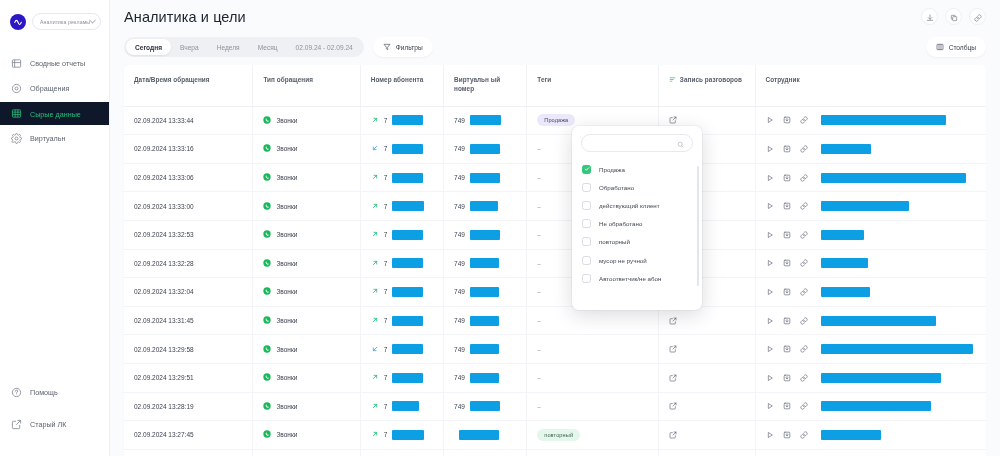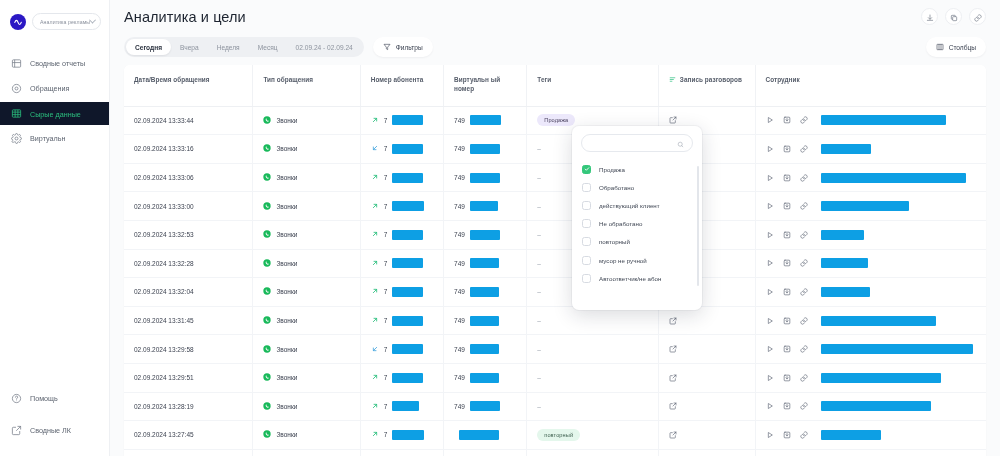--- a/index.html
+++ b/index.html
@@ -38,21 +38,21 @@
   .sb-nav { margin-top: 22px; display: flex; flex-direction: column; gap: 2px; }
   .sb-item {
     display: flex; align-items: center; gap: 8px;
     padding: 6px 8px 6px 11px; cursor: pointer;
     font-size: 7.2px; color: #5d6470; white-space: nowrap;
   }
   .sb-item .ico { width: 11px; height: 11px; flex: 0 0 11px; display: flex; align-items: center; justify-content: center; }
   .sb-item.active { color: #2bbf7e; background: #0f172a; align-items: flex-end; }
   .sb-item.active .ico svg { stroke: #2bbf7e; }
 
-  .sb-bottom { margin-top: auto; padding-bottom: 14px; display: flex; flex-direction: column; gap: 9px; }
+  .sb-bottom { margin-top: auto; padding-bottom: 20px; display: flex; flex-direction: column; gap: 9px; }
 
   
   .main { flex: 1; height: 456px; background: #fafbfc; position: relative; overflow: hidden; }
 
   .topbar { height: 33px; display: flex; align-items: center; padding: 0 14px 0 14px; background: #fafbfc; }
   .page-title { font-size: 14.5px; color: #1d2430; font-weight: 400; letter-spacing: .1px; }
   .top-actions { margin-left: auto; display: flex; gap: 7px; }
   .round-btn {
     width: 17px; height: 17px; border-radius: 50%;
     background: #ffffff; border: 1px solid #edeff2;
@@ -215,21 +215,21 @@
         </span>
         <span>Помощь</span>
       </div>
       <div class="sb-item">
         <span class="ico">
           <svg width="11" height="11" viewBox="0 0 24 24" fill="none" stroke="#7a818d" stroke-width="1.7">
               <path d="M15 3h6v6M21 3l-9 9" stroke-linecap="round"></path>
               <path d="M19 14v5a2 2 0 0 1-2 2H5a2 2 0 0 1-2-2V7a2 2 0 0 1 2-2h5" stroke-linecap="round"></path>
             </svg>
         </span>
-        <span>Сводные ЛК</span>
+        <span>Старый ЛК</span>
       </div>
     </div>
   </div>
 
   <div class="main">
 
     <div class="topbar">
       <div class="page-title">Аналитика и цели</div>
       <div class="top-actions">
         <div class="round-btn">

